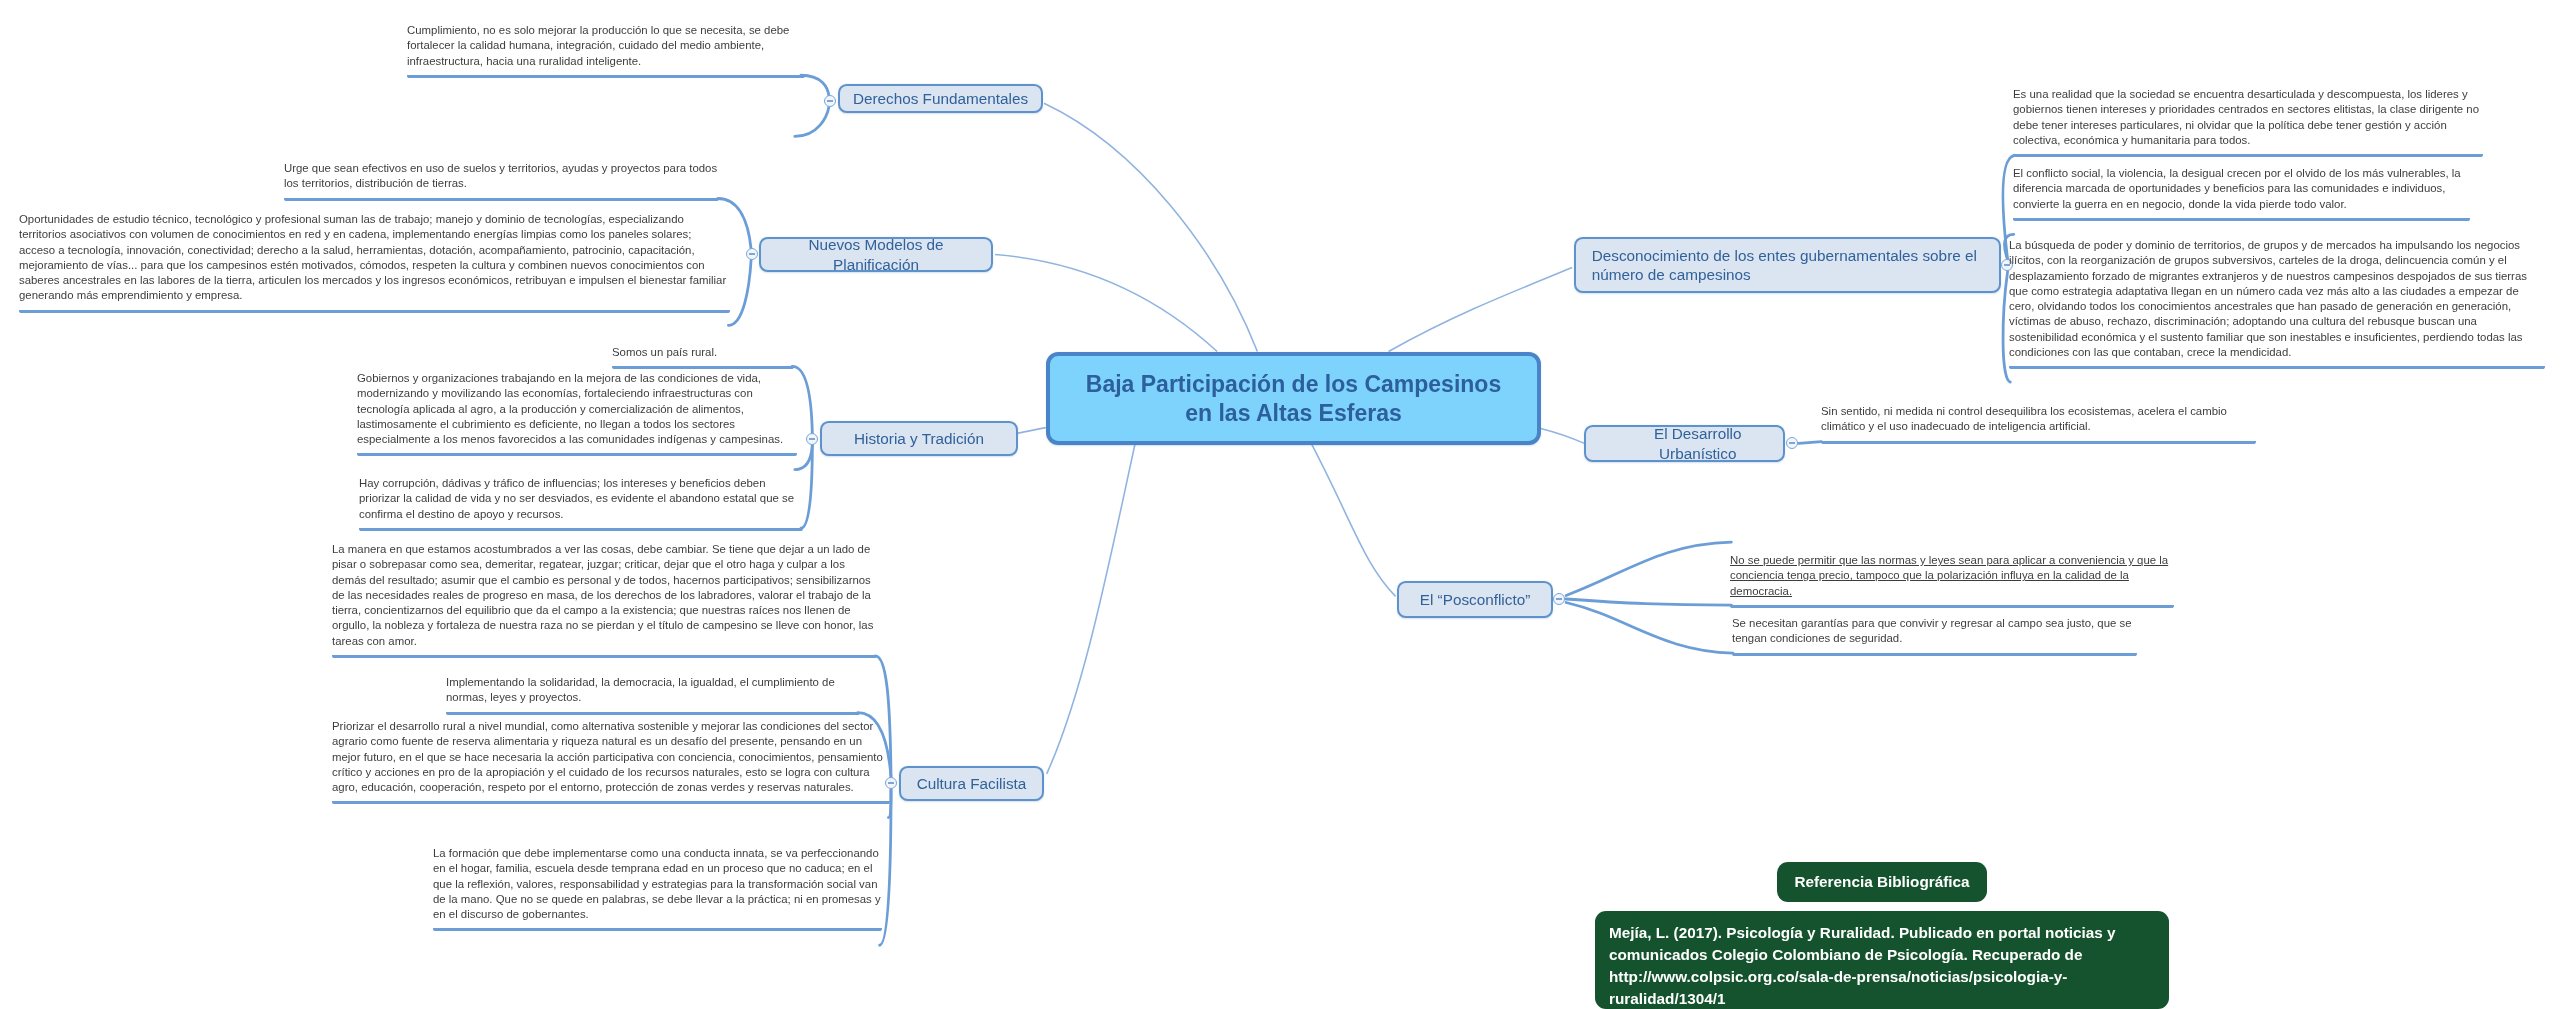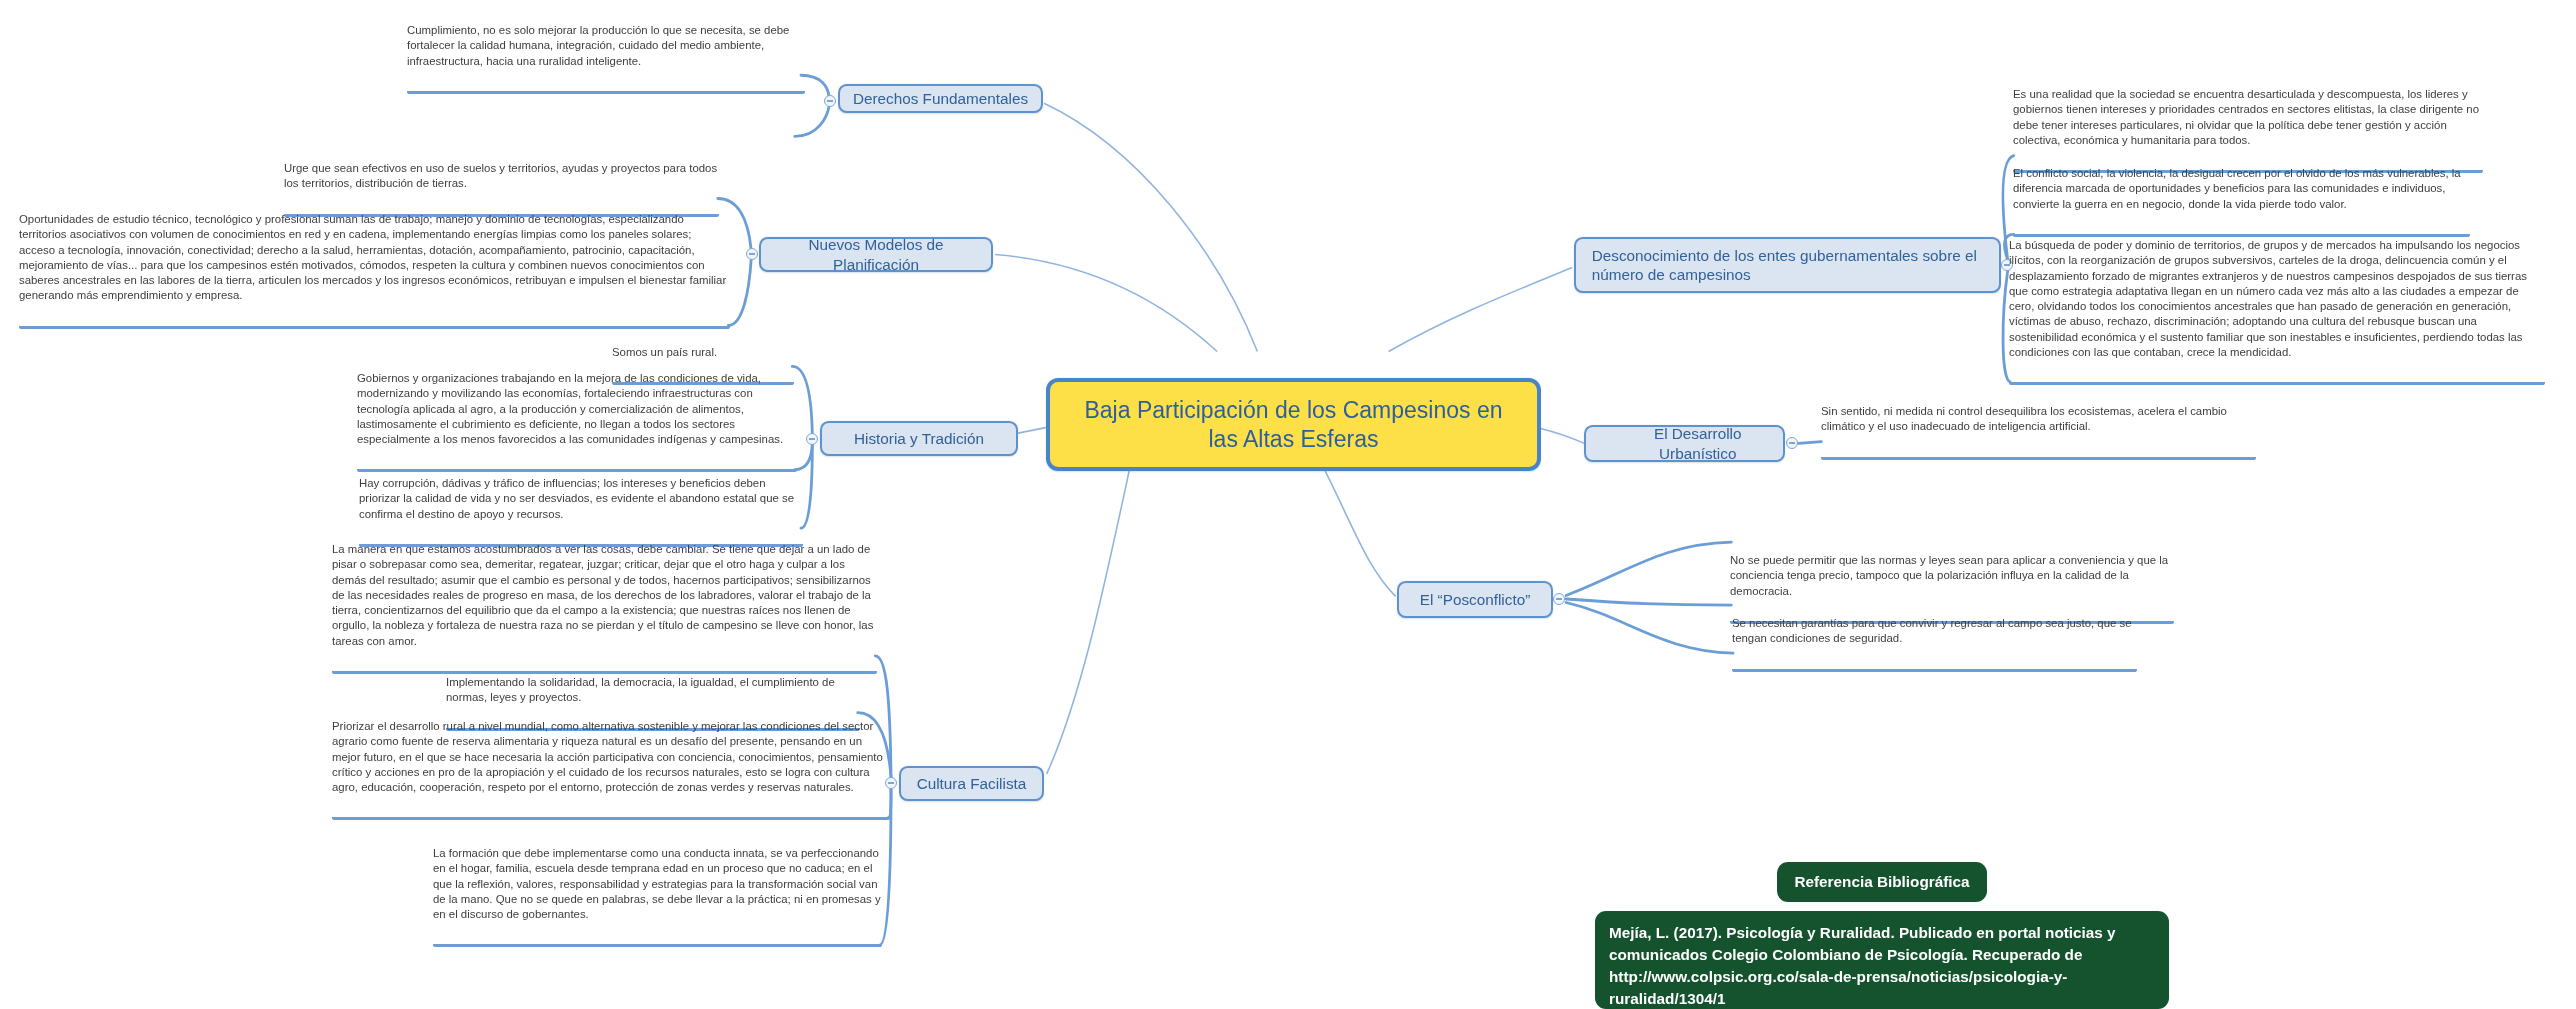--- a/index.html
+++ b/index.html
@@ -25,25 +25,24 @@
     text-align:center;
     padding:3.5px 10.5px;
     line-height:1.25;
     box-shadow:0 0.9px 1.7px rgba(90,130,180,0.25);
   }
   .node.left-text{justify-content:flex-start;text-align:left;padding-left:15.7px;padding-right:12.2px;}
   .node.major{
     border:4.4px solid #4a84c8;
     border-radius:12.2px;
     font-size:23px;
-    font-weight:normal;
+    font-weight:bold;
     color:#2c5f9b;
-    background:#fde047;
+    background:#7dd3fc;
     padding:8.7px 23px;
-    margin-top:26px;
   }
   
   .solid{
     position:absolute;
     box-sizing:border-box;
     background:#14532d;
     border-radius:11px;
     color:#ffffff;
     font-weight:bold;
     font-size:15.3px;
@@ -59,21 +58,21 @@
     padding:10.5px 14px;
     word-break:break-word;
   }
   
   .note{
     position:absolute;
     box-sizing:border-box;
     color:#3d3d3d;
     font-size:11.4px;
     line-height:15.3px;
-    padding-bottom:22px;
+    padding-bottom:6px;
     border-bottom:3.1px solid #6b9dd6;
     border-radius:0 0 2.6px 2.6px;
   }
   
   .toggle{
     position:absolute;
     width:12.2px;height:12.2px;
     box-sizing:border-box;
     border:1.3px solid #7aa6d8;
     border-radius:50%;
@@ -182,21 +181,21 @@
 
   <div class="note" style="left:2013px;top:87px;width:470px;">Es una realidad que la sociedad se encuentra desarticulada y descompuesta, los lideres y gobiernos tienen intereses y prioridades centrados en sectores elitistas, la clase dirigente no debe tener intereses particulares, ni olvidar que la política debe tener gestión y acción colectiva, económica y humanitaria para todos.</div>
 
   <div class="note" style="left:2013px;top:166px;width:457px;">El conflicto social, la violencia, la desigual crecen por el olvido de los más vulnerables, la diferencia marcada de oportunidades y beneficios para las comunidades e individuos, convierte la guerra en en negocio, donde la vida pierde todo valor.</div>
 
   <div class="note" style="left:2009px;top:238px;width:536px;">La búsqueda de poder y dominio de territorios, de grupos y de mercados ha impulsando los negocios ilícitos, con la reorganización de grupos subversivos, carteles de la droga, delincuencia común y el desplazamiento forzado de migrantes extranjeros y de nuestros campesinos despojados de sus tierras que como estrategia adaptativa llegan en un número cada vez más alto a las ciudades a empezar de cero, olvidando todos los conocimientos ancestrales que han pasado de generación en generación, víctimas de abuso, rechazo, discriminación; adoptando una cultura del rebusque buscan una sostenibilidad económica y el sustento familiar que son inestables e insuficientes, perdiendo todas las condiciones con las que contaban, crece la mendicidad.</div>
 
   <div class="note" style="left:1821px;top:404px;width:435px;">Sin sentido, ni medida ni control desequilibra los ecosistemas, acelera el cambio climático y el uso inadecuado de inteligencia artificial.</div>
 
 
-  <div class="note" style="left:1730px;top:553px;width:444px;">No se puede permitir que las normas y leyes sean para aplicar a conveniencia y que la conciencia tenga precio, tampoco que la polarización influya en la calidad de la democracia.</div>
+  <div class="note" style="left:1730px;top:553px;width:444px;text-decoration:underline;">No se puede permitir que las normas y leyes sean para aplicar a conveniencia y que la conciencia tenga precio, tampoco que la polarización influya en la calidad de la democracia.</div>
 
   <div class="note" style="left:1732px;top:616px;width:405px;">Se necesitan garantías para que convivir y regresar al campo sea justo, que se tengan condiciones de seguridad.</div>
 
   <div class="solid" style="left:1777px;top:862px;width:210px;height:40px;">Referencia Bibliográfica</div>
 
   <div class="solid block" style="left:1595px;top:911px;width:574px;height:98px;">Mejía, L. (2017).  Psicología y Ruralidad. Publicado en portal noticias y comunicados Colegio Colombiano de Psicología. Recuperado de http://www.colpsic.org.co/sala-de-prensa/noticias/psicologia-y-ruralidad/1304/1</div>
 
 </div>
 
 

